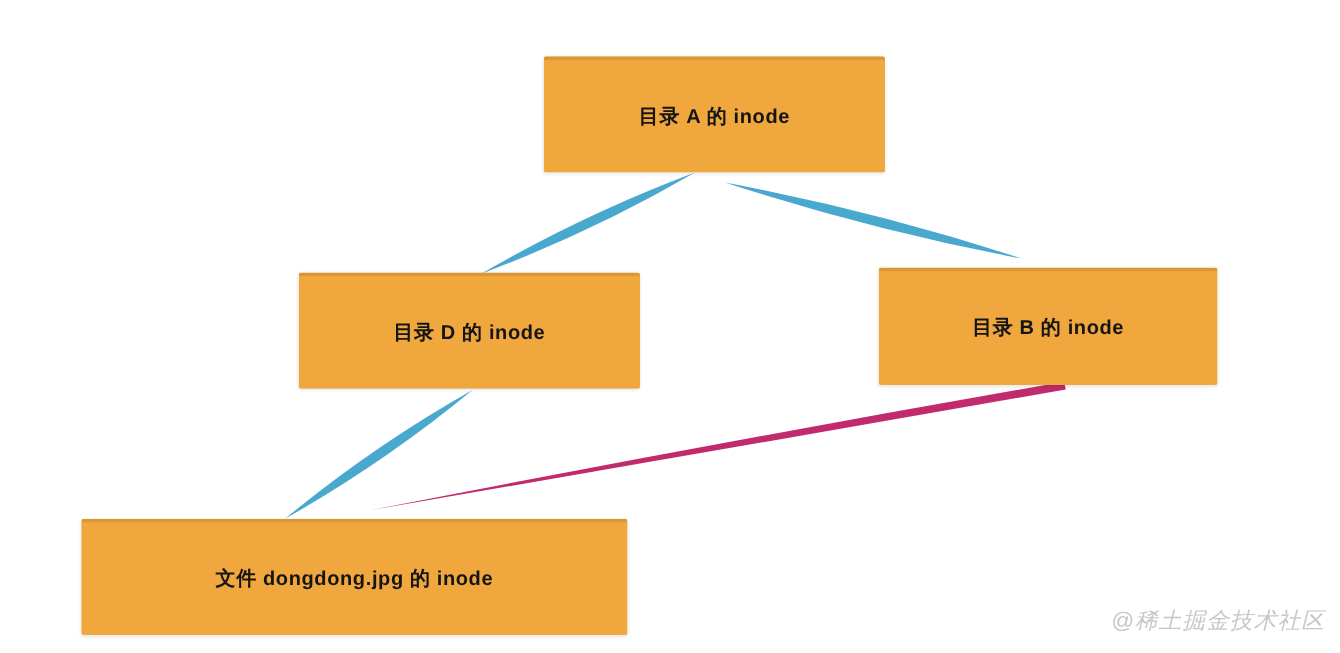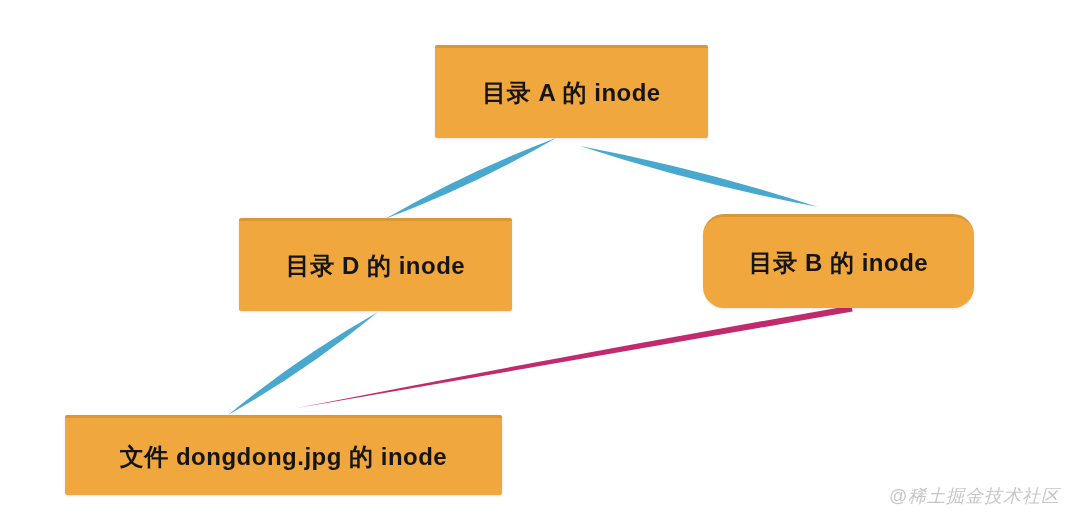--- a/index.html
+++ b/index.html
@@ -27,29 +27,29 @@
     position: absolute;
     background: #f0a83e;
     border-top: 3px solid rgba(120, 75, 10, 0.18);
     box-shadow: 0 1px 3px rgba(0,0,0,0.10);
     border-radius: 2px;
     display: flex;
     align-items: center;
     justify-content: center;
     color: #151515;
     font-weight: bold;
-    font-size: 24px;
+    font-size: 16px;
     letter-spacing: 0.5px;
     white-space: nowrap;
     box-sizing: border-box;
   }
   .node-dir-a { left: 435px; top: 45px;  width: 273px; height: 93px; }
   .node-dir-d { left: 239px; top: 218px; width: 273px; height: 93px; align-items: center; }
-  .node-dir-b { left: 703px; top: 214px; width: 271px; height: 94px; border-radius: 21px; }
-  .node-file  { left: 65px;  top: 415px; width: 437px; height: 80px; }
+  .node-dir-b { left: 703px; top: 214px; width: 271px; height: 94px; }
+  .node-file  { left: 65px;  top: 415px; width: 437px; height: 93px; }
   .watermark {
     position: absolute;
     right: 12px;
     top: 484px;
     font-size: 18px;
     color: #c7c7c7;
     letter-spacing: 1px;
     font-style: italic;
   }
 </style>

